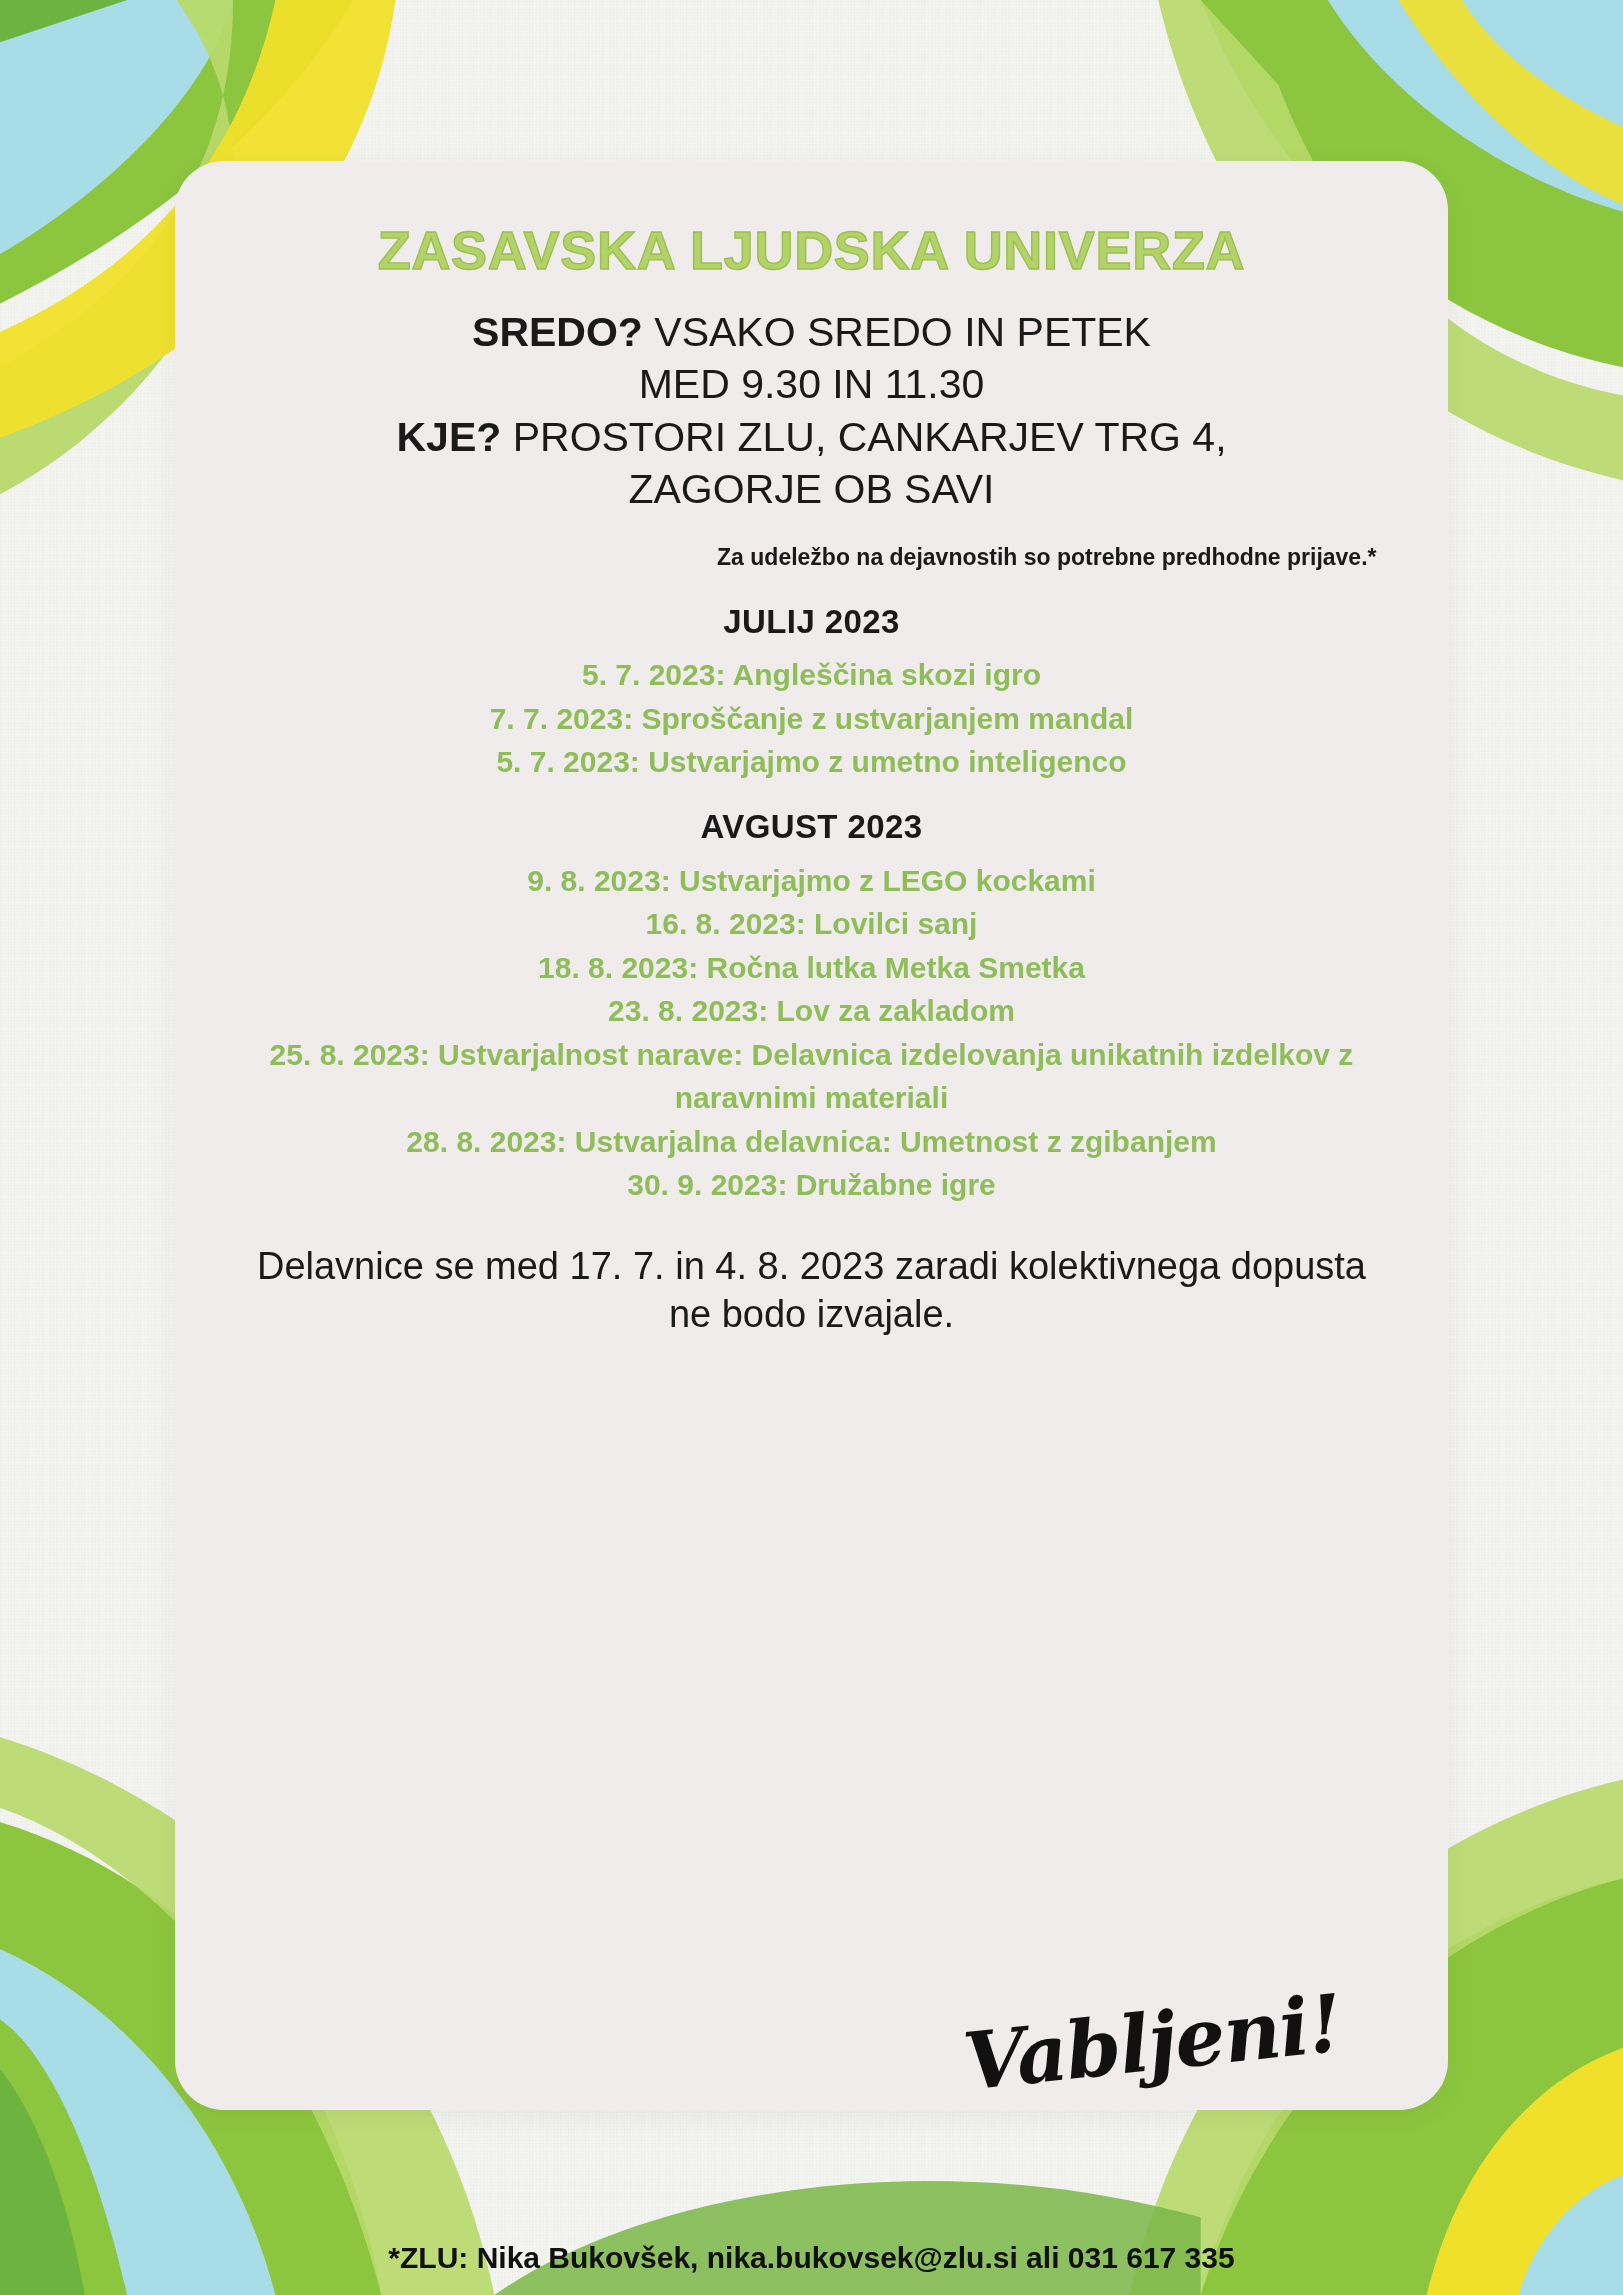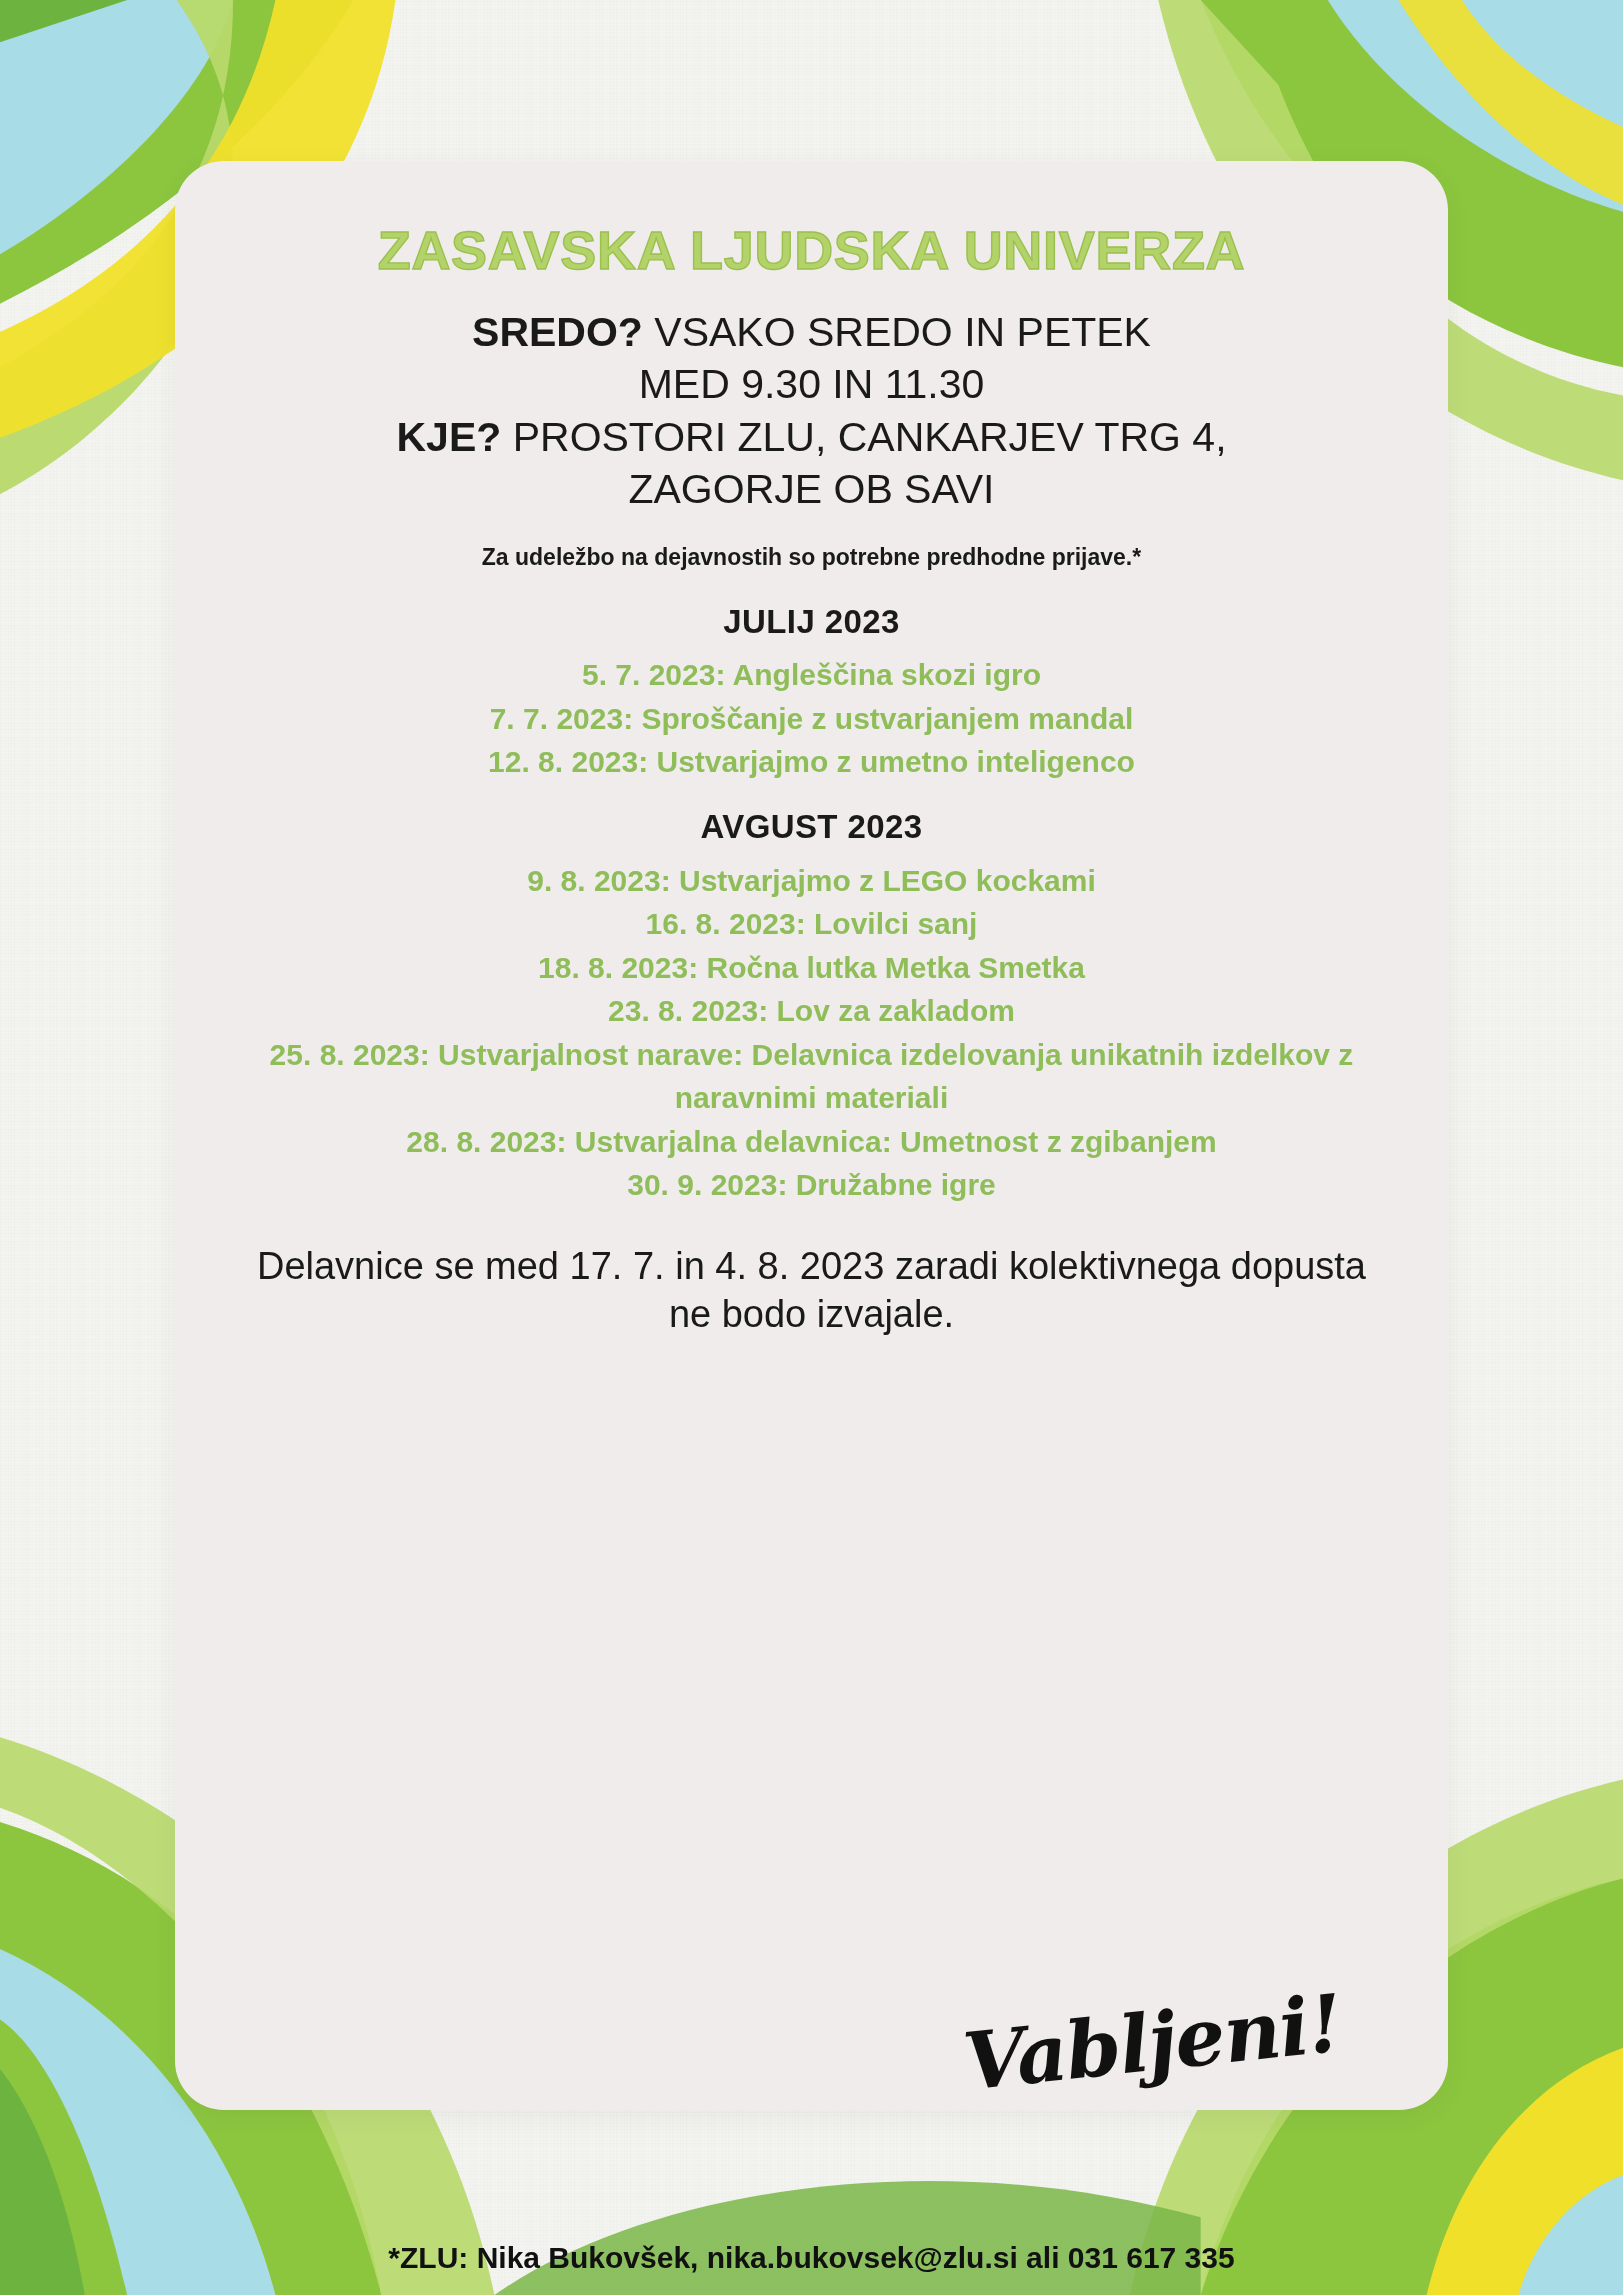--- a/index.html
+++ b/index.html
@@ -75,20 +75,21 @@
     font-weight: 700;
   }
 
   .note {
     margin: 27px auto 0;
     width: 1130px;
     font-size: 23px;
     line-height: 1.3;
     color: #1a1a1a;
     font-weight: 600;
+    text-align: right;
   }
 
   .month-head {
     margin: 30px auto 0;
     font-size: 33px;
     font-weight: 800;
     color: #1a1a1a;
     letter-spacing: 0.4px;
   }
   .month-head.second {
@@ -187,21 +188,21 @@
       </div>
       <div>ZAGORJE OB SAVI</div>
     </div>
 
     <div class="note">Za udeležbo na dejavnostih so potrebne predhodne prijave.*</div>
 
     <div class="month-head">JULIJ 2023</div>
     <ul class="event-list">
       <li class="event-item">5. 7. 2023: Angleščina skozi igro</li>
       <li class="event-item">7. 7. 2023: Sproščanje z ustvarjanjem mandal</li>
-      <li class="event-item">12. 8. 2023: Ustvarjajmo z umetno inteligenco</li>
+      <li class="event-item">5. 7. 2023: Ustvarjajmo z umetno inteligenco</li>
     </ul>
 
     <div class="month-head second">AVGUST 2023</div>
     <ul class="event-list">
       <li class="event-item">9. 8. 2023: Ustvarjajmo z LEGO kockami</li>
       <li class="event-item">16. 8. 2023: Lovilci sanj</li>
       <li class="event-item">18. 8. 2023: Ročna lutka Metka Smetka</li>
       <li class="event-item">23. 8. 2023: Lov za zakladom</li>
       <li class="event-item">25. 8. 2023: Ustvarjalnost narave: Delavnica izdelovanja unikatnih izdelkov z naravnimi materiali</li>
       <li class="event-item">28. 8. 2023: Ustvarjalna delavnica: Umetnost z zgibanjem</li>

